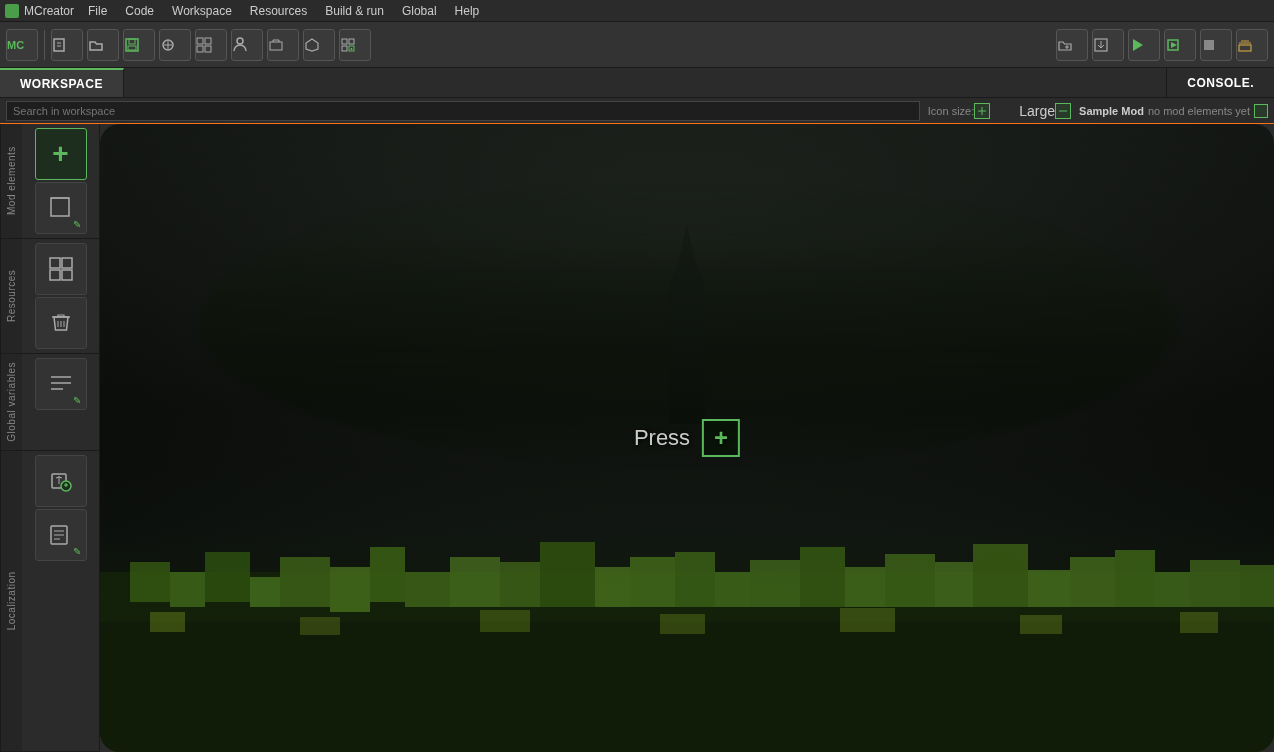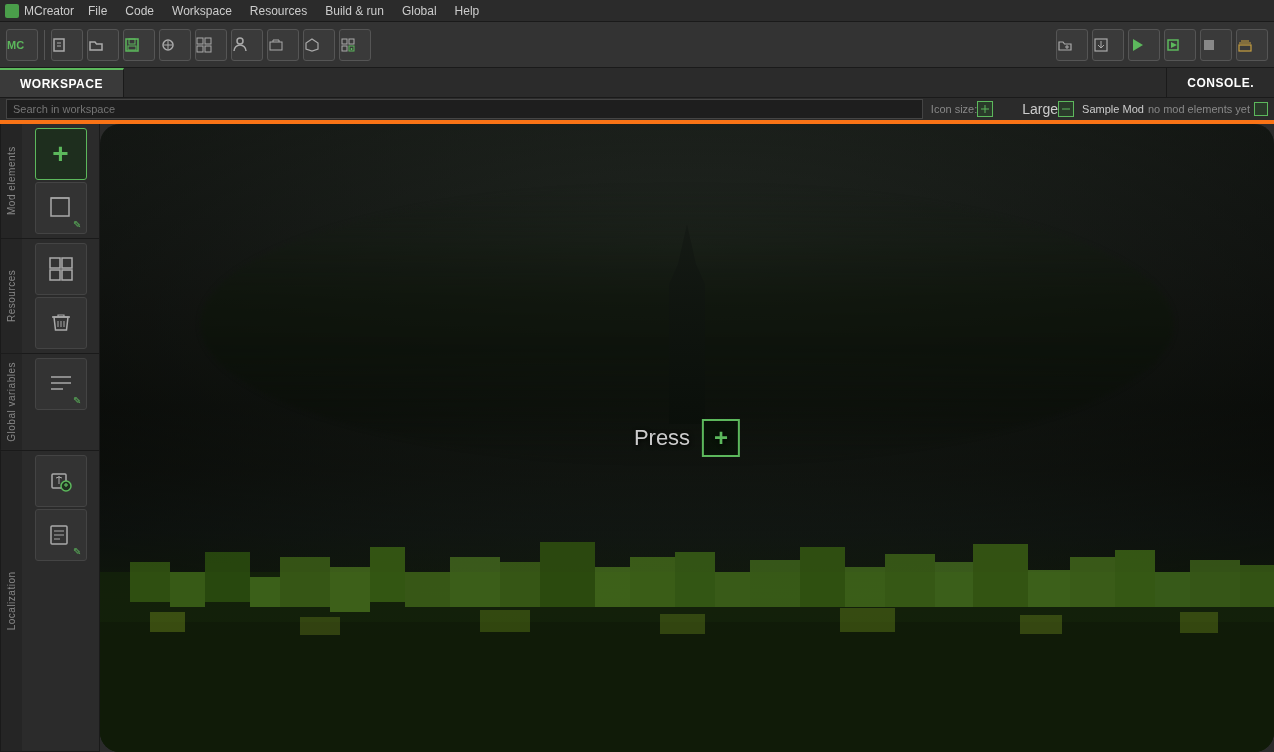--- a/index.html
+++ b/index.html
@@ -381,40 +381,40 @@
   <div class="tab active">
     <span>WORKSPACE</span>
   </div>
   <div class="tab console">
     <span>CONSOLE.</span>
   </div>
 </div>
 
 <div style="display:flex; flex-direction:column; height: calc(752px - 22px - 46px - 30px);">
 
-  <div id="search-bar" style="display:flex; align-items:center; background:#2b2b2b; border-bottom:4px solid #f97316; height:26px; padding:0 6px; gap:8px;">
+  <div id="search-bar" style="display:flex; align-items:center; background:#2b2b2b; border-bottom:1px solid #f97316; height:26px; padding:0 6px; gap:8px;">
     <input type="text" id="search-input" style="flex: 1 1 0%; background: rgb(30, 30, 30); border: 1px solid rgb(68, 68, 68); color: rgb(170, 170, 170); font-size: 11px; padding: 2px 6px; height: 20px; outline: none;" placeholder="Search in workspace">
     <div class="info-item">
       <span style="color:#888;font-size:11px;">Icon size:</span>
       <div class="info-btn" style="width:16px;height:16px;background:#2a3a2a;border:1px solid #5cb85c;display:flex;align-items:center;justify-content:center;cursor:pointer;">
         <svg width="10" height="10" viewBox="0 0 10 10">
             <rect x="0" y="0" width="10" height="10" fill="none"></rect>
             <line x1="5" y1="1" x2="5" y2="9" stroke="#5cb85c" stroke-width="1"></line>
             <line x1="1" y1="5" x2="9" y2="5" stroke="#5cb85c" stroke-width="1"></line>
           </svg>
       </div>
       <span style="color:#ccc;font-size:14px;padding-left:29px;">Large</span>
       <div class="info-btn" style="width:16px;height:16px;background:#2a3a2a;border:1px solid #5cb85c;display:flex;align-items:center;justify-content:center;cursor:pointer;">
         <svg width="10" height="10" viewBox="0 0 10 10">
             <line x1="1" y1="5" x2="9" y2="5" stroke="#5cb85c" stroke-width="1"></line>
           </svg>
       </div>
     </div>
     <div class="info-item" style="gap:4px;">
-      <span style="color:#ccc;font-size:11px;">Sample Mod</span>
+      <span style="color:#ccc;font-size:11px;font-weight:bold;">Sample Mod</span>
       <span style="color:#888;font-size:11px;">no mod elements yet</span>
       <div class="mod-indicator" style="width:14px;height:14px;background:#2a3a2a;border:1px solid #5cb85c;"></div>
     </div>
   </div>
 
   <div id="main" style="display:flex; flex:1;">
 
     <div id="sidebar" style="width:100px;background:#2b2b2b;border-right:1px solid #1a1a1a;display:flex;flex-direction:column;">
 
       <div class="sidebar-section">

